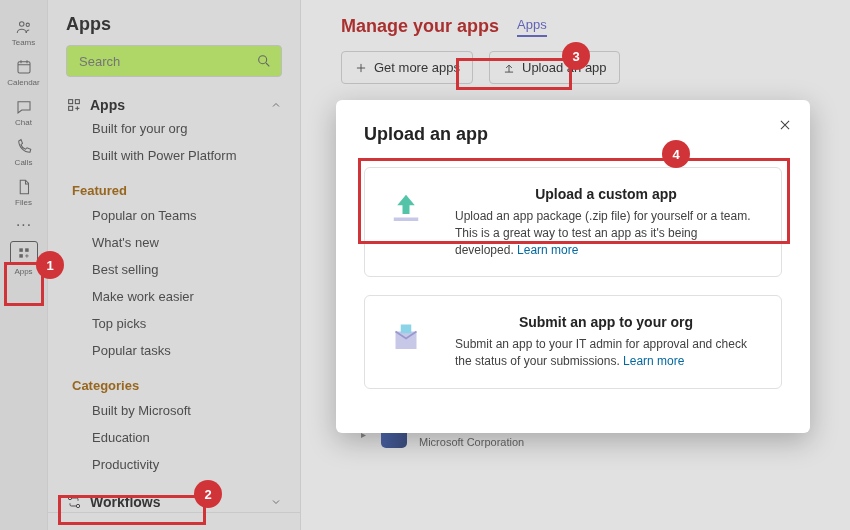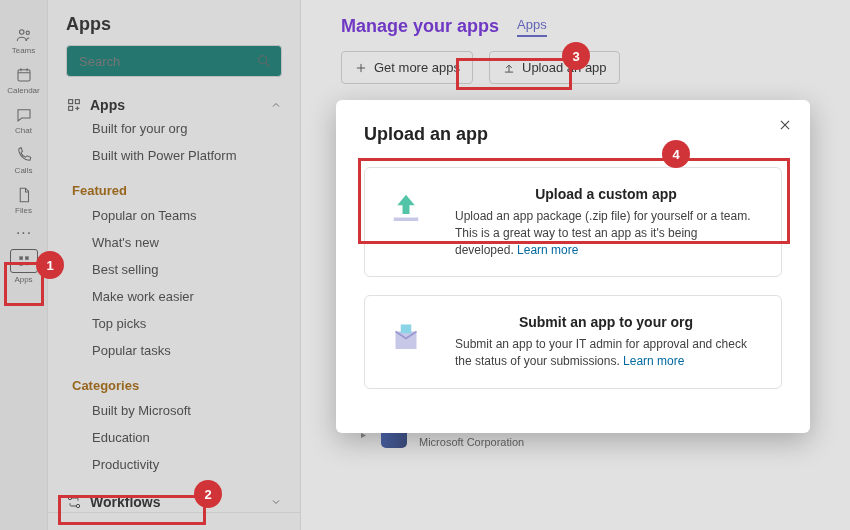--- a/index.html
+++ b/index.html
@@ -1,48 +1,48 @@
 <!DOCTYPE html>
 <html><head>
 <meta charset="utf-8">
 <style>
   * { box-sizing: border-box; margin: 0; padding: 0; font-family: "Segoe UI", Arial, sans-serif; }
   body { width: 850px; height: 530px; overflow: hidden; position: relative; background: #f5f5f5; }
 
   .app { display: flex; width: 100%; height: 100%; }
 
   
-  .rail { width: 48px; background: #ebebeb; border-right: 1px solid #e0e0e0; display: flex; flex-direction: column; align-items: center; padding-top: 20px; }
+  .rail { width: 48px; background: #ebebeb; border-right: 1px solid #e0e0e0; display: flex; flex-direction: column; align-items: center; padding-top: 12px; }
   .rail-item { width: 48px; height: 40px; display: flex; flex-direction: column; align-items: center; justify-content: center; font-size: 8px; color: #616161; cursor: pointer; gap: 2px; }
   .rail-item svg { width: 18px; height: 18px; stroke: #616161; fill: none; stroke-width: 1.4; }
   .rail-item.full svg { fill: #616161; stroke: none; }
   .rail-spacer { flex: 1; }
   .rail-ell { font-size: 16px; height: 26px; display: flex; align-items: center; justify-content: center; width: 48px; color: #616161; cursor: pointer; }
 
   
   .sidebar { width: 253px; background: #f5f5f5; border-right: 1px solid #e0e0e0; display: flex; flex-direction: column; }
   .sidebar-title { font-size: 18px; font-weight: 700; padding: 14px 18px 10px 18px; color: #242424; }
   .search { margin: 0 18px 10px 18px; position: relative; }
-  .search input { width: 100%; height: 32px; border: 1px solid #d1d1d1; border-radius: 4px; padding: 0 32px 0 12px; font-size: 13px; background: #0f766e; }
+  .search input { width: 100%; height: 32px; border: 1px solid #d1d1d1; border-radius: 4px; padding: 0 32px 0 12px; font-size: 13px; background: #bef264; }
   .search svg { position: absolute; right: 10px; top: 8px; width: 16px; height: 16px; stroke: #616161; fill: none; stroke-width: 1.6; }
 
   .side-section { padding: 10px 18px 2px 18px; display: flex; align-items: center; justify-content: space-between; cursor: pointer; }
   .side-section-left { display: flex; align-items: center; gap: 8px; font-size: 14px; font-weight: 600; color: #242424; }
   .side-section svg.sec-icon { width: 16px; height: 16px; stroke: #424242; fill: none; stroke-width: 1.5; }
   .side-section svg.chev { width: 12px; height: 12px; stroke: #616161; fill: none; stroke-width: 1.8; }
 
   .side-sub { padding: 6px 0 6px 44px; font-size: 13px; color: #424242; cursor: pointer; }
   .side-heading { padding: 14px 0 4px 24px; font-size: 13px; font-weight: 700; color: #a16207; }
   .side-bottom { margin-top: auto; border-top: 1px solid #e0e0e0; }
   .manage-row { display: flex; align-items: center; gap: 10px; padding: 12px 18px; font-size: 14px; color: #242424; cursor: pointer; margin: 6px 10px; }
 
   
   .main { flex: 1; background: #fff; padding: 16px 40px; overflow: hidden; }
   .main-header { display: flex; align-items: center; gap: 18px; margin-bottom: 14px; }
-  .main-title { font-size: 18px; font-weight: 700; color: #6d28d9; }
+  .main-title { font-size: 18px; font-weight: 700; color: #b91c1c; }
   .tab { font-size: 13px; color: #5b5fc7; border-bottom: 2px solid #5b5fc7; padding-bottom: 3px; cursor: pointer; }
   .btn-row { display: flex; gap: 16px; }
   .btn { display: flex; align-items: center; gap: 6px; border: 1px solid #d1d1d1; background: #fff; border-radius: 4px; padding: 8px 12px; font-size: 13px; color: #242424; cursor: pointer; }
   .btn svg { width: 14px; height: 14px; stroke: #424242; fill: none; stroke-width: 1.6; }
 
   .app-list { margin-top: 280px; }
   .app-row { display: flex; align-items: center; gap: 12px; padding: 10px 20px; }
   .app-arrow { color: #888; font-size: 10px; width: 8px; }
   .app-icon { width: 26px; height: 26px; border-radius: 5px; background: #3955a3; }
   .app-icon.v2 { background: linear-gradient(135deg,#4a6fd8,#2a3f7a); }

